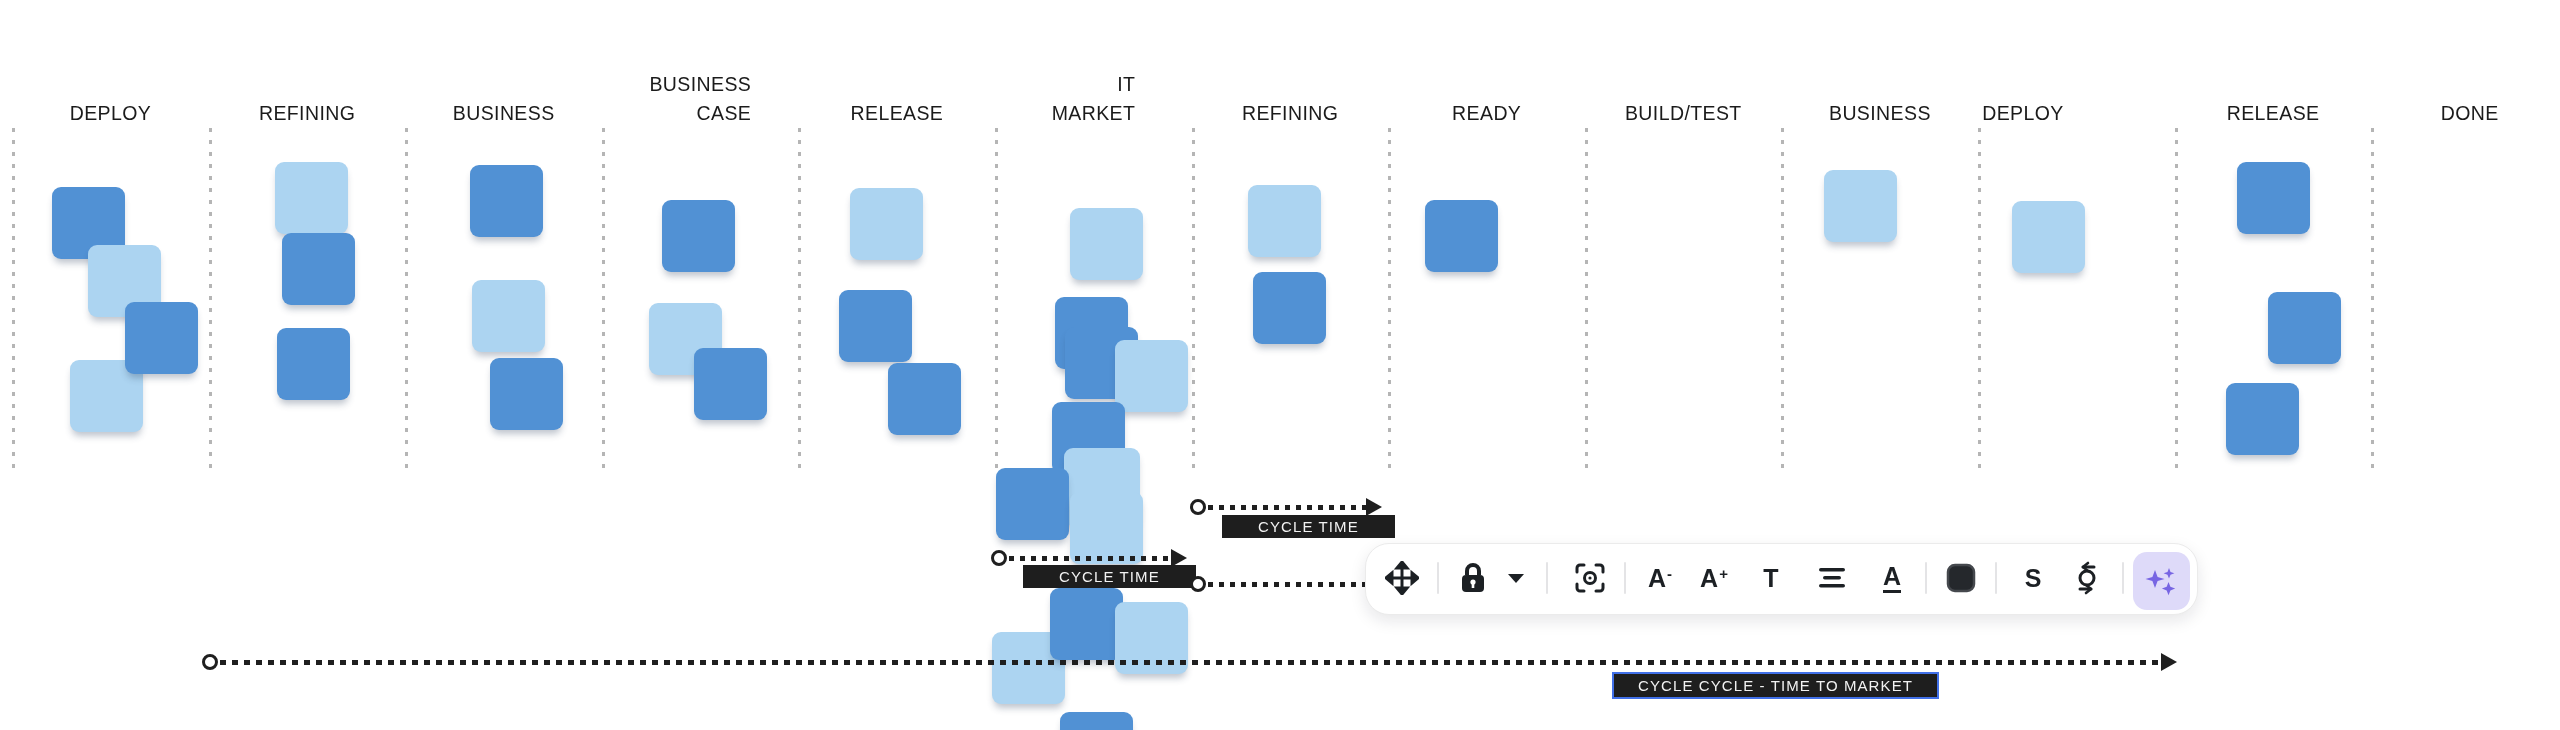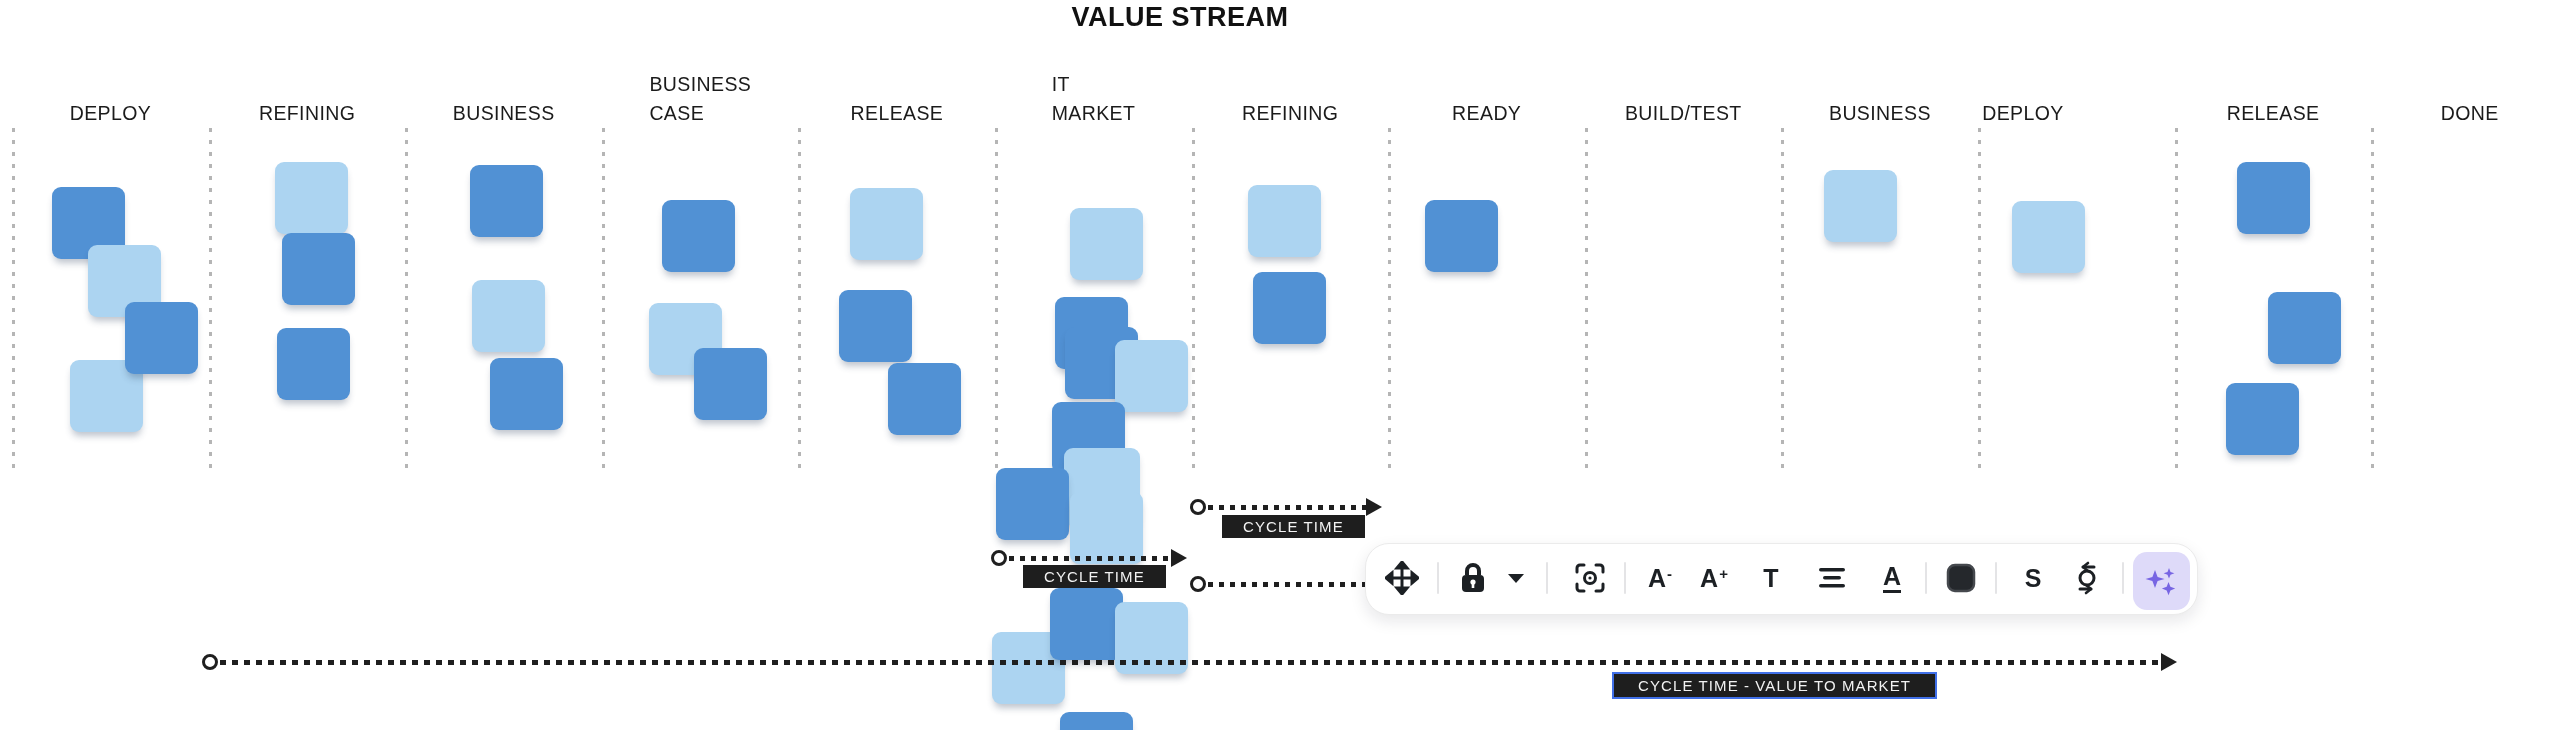--- a/index.html
+++ b/index.html
@@ -3,55 +3,54 @@
 <meta charset="utf-8">
 <style>
   html,body{margin:0;padding:0;background:#fff;}
   #canvas{position:relative;width:2560px;height:730px;background:#ffffff;overflow:hidden;
           font-family:"Liberation Sans",sans-serif;}
   #board-title{position:absolute;left:1030px;top:2px;width:300px;text-align:center;
                font-size:27px;font-weight:700;color:#111;letter-spacing:.5px;}
   .col-sep{position:absolute;top:128px;height:342px;width:3px;
            background:repeating-linear-gradient(180deg,#b5b5b5 0 4px,transparent 4px 12px);}
   .col-label{position:absolute;top:60px;height:68px;width:196px;display:flex;
-             align-items:flex-end;justify-content:center;text-align:left;
+             align-items:flex-end;justify-content:center;text-align:right;
              font-size:19.5px;font-weight:500;color:#1b1b1b;letter-spacing:.4px;
              line-height:29px;white-space:pre-line;}
   .note{position:absolute;border-radius:9px;box-shadow:0 6px 7px -2px rgba(40,60,90,.30);}
   .note.dark{background:#5191d4;}
   .note.light{background:#acd4f1;}
   .conn-line{position:absolute;height:5px;
              background:repeating-linear-gradient(90deg,#1f1f1f 0 5px,transparent 5px 11px);}
   .conn-line.big{background:repeating-linear-gradient(90deg,#1f1f1f 0 6px,transparent 6px 12px);}
   .conn-circle{position:absolute;width:10px;height:10px;border:3.5px solid #1f1f1f;
                border-radius:50%;background:#fff;}
   .conn-head{position:absolute;width:0;height:0;border-left:16px solid #1f1f1f;
              border-top:9px solid transparent;border-bottom:9px solid transparent;}
   .conn-label{position:absolute;background:#1e1e1e;color:#f2f2f2;font-size:15px;
-              letter-spacing:1.1px;height:23px;line-height:23px;padding:0 21px;
+              letter-spacing:1.1px;height:23px;line-height:23px;padding:0 36px;
               white-space:nowrap;}
   .conn-label.selected{border:2px solid #4170e8;height:23px;line-height:23px;padding:0 24px;}
   #toolbar{position:absolute;left:1365px;top:543px;width:831px;height:70px;background:#fff;
            border:1px solid #ebebeb;border-radius:24px;
            box-shadow:0 6px 16px rgba(20,20,40,.10);}
   .tb-btn{position:absolute;top:556px;width:44px;height:44px;display:flex;align-items:center;
           justify-content:center;border-radius:10px;cursor:pointer;color:#1c2024;}
   .tb-divider{position:absolute;top:562px;width:2px;height:32px;background:#e4e4e6;
               border-radius:1px;}
   .tb-glyph{font-size:25px;font-weight:700;color:#1c2024;line-height:1;}
   .tb-sup{font-size:15px;font-weight:700;vertical-align:8px;margin-left:1px;}
   .tb-underline{border-bottom:3.5px solid #1c2024;padding-bottom:1px;}
   .tb-btn.ai{top:552px;width:57px;height:58px;background:#dedaf9;border-radius:14px;}
   svg{display:block;}
 </style>
 </head>
 <body>
 
 <div id="canvas">
-  <div id="board-title">VALUE STREAM</div>
   <div id="columns">
       <div class="col-sep" style="left: 12px;"></div>
       <div class="col-label" style="left: 12.5px;">DEPLOY</div>
       <div class="col-sep" style="left: 208.6px;"></div>
       <div class="col-label" style="left: 209.1px;">REFINING</div>
       <div class="col-sep" style="left: 405.2px;"></div>
       <div class="col-label" style="left: 405.7px;">BUSINESS</div>
       <div class="col-sep" style="left: 601.8px;"></div>
       <div class="col-label" style="left: 602.3px;">BUSINESS
 CASE</div>
@@ -127,21 +126,21 @@
         <div class="conn-label" style="left: 1222px; top: 515px;">CYCLE TIME</div>
       </div>
       <div>
         <div class="conn-line" style="left: 1208px; width: 160px; top: 581.5px;"></div>
         <div class="conn-circle" style="left: 1189.5px; top: 575.5px;"></div>
       </div>
       <div>
         <div class="conn-line big" style="left: 220px; width: 1941px; top: 659.5px;"></div>
         <div class="conn-circle" style="left: 201.5px; top: 653.5px;"></div>
         <div class="conn-head" style="left: 2161px; top: 653px;"></div>
-        <div class="conn-label selected" style="left: 1612px; top: 672px;">CYCLE TIME - VALUE TO MARKET</div>
+        <div class="conn-label selected" style="left: 1612px; top: 672px;">CYCLE CYCLE - TIME TO MARKET</div>
       </div>
     </div>
   <div id="toolbar"></div>
   <div id="toolbar-items">
       <div class="tb-btn" style="left: 1380px;">
         <span>
           <svg width="34" height="34" viewBox="0 0 34 34">
             <g stroke="#1c2024" stroke-width="3" fill="#1c2024">
               <line x1="17" y1="6" x2="17" y2="28"></line>
               <line x1="6" y1="17" x2="28" y2="17"></line>

